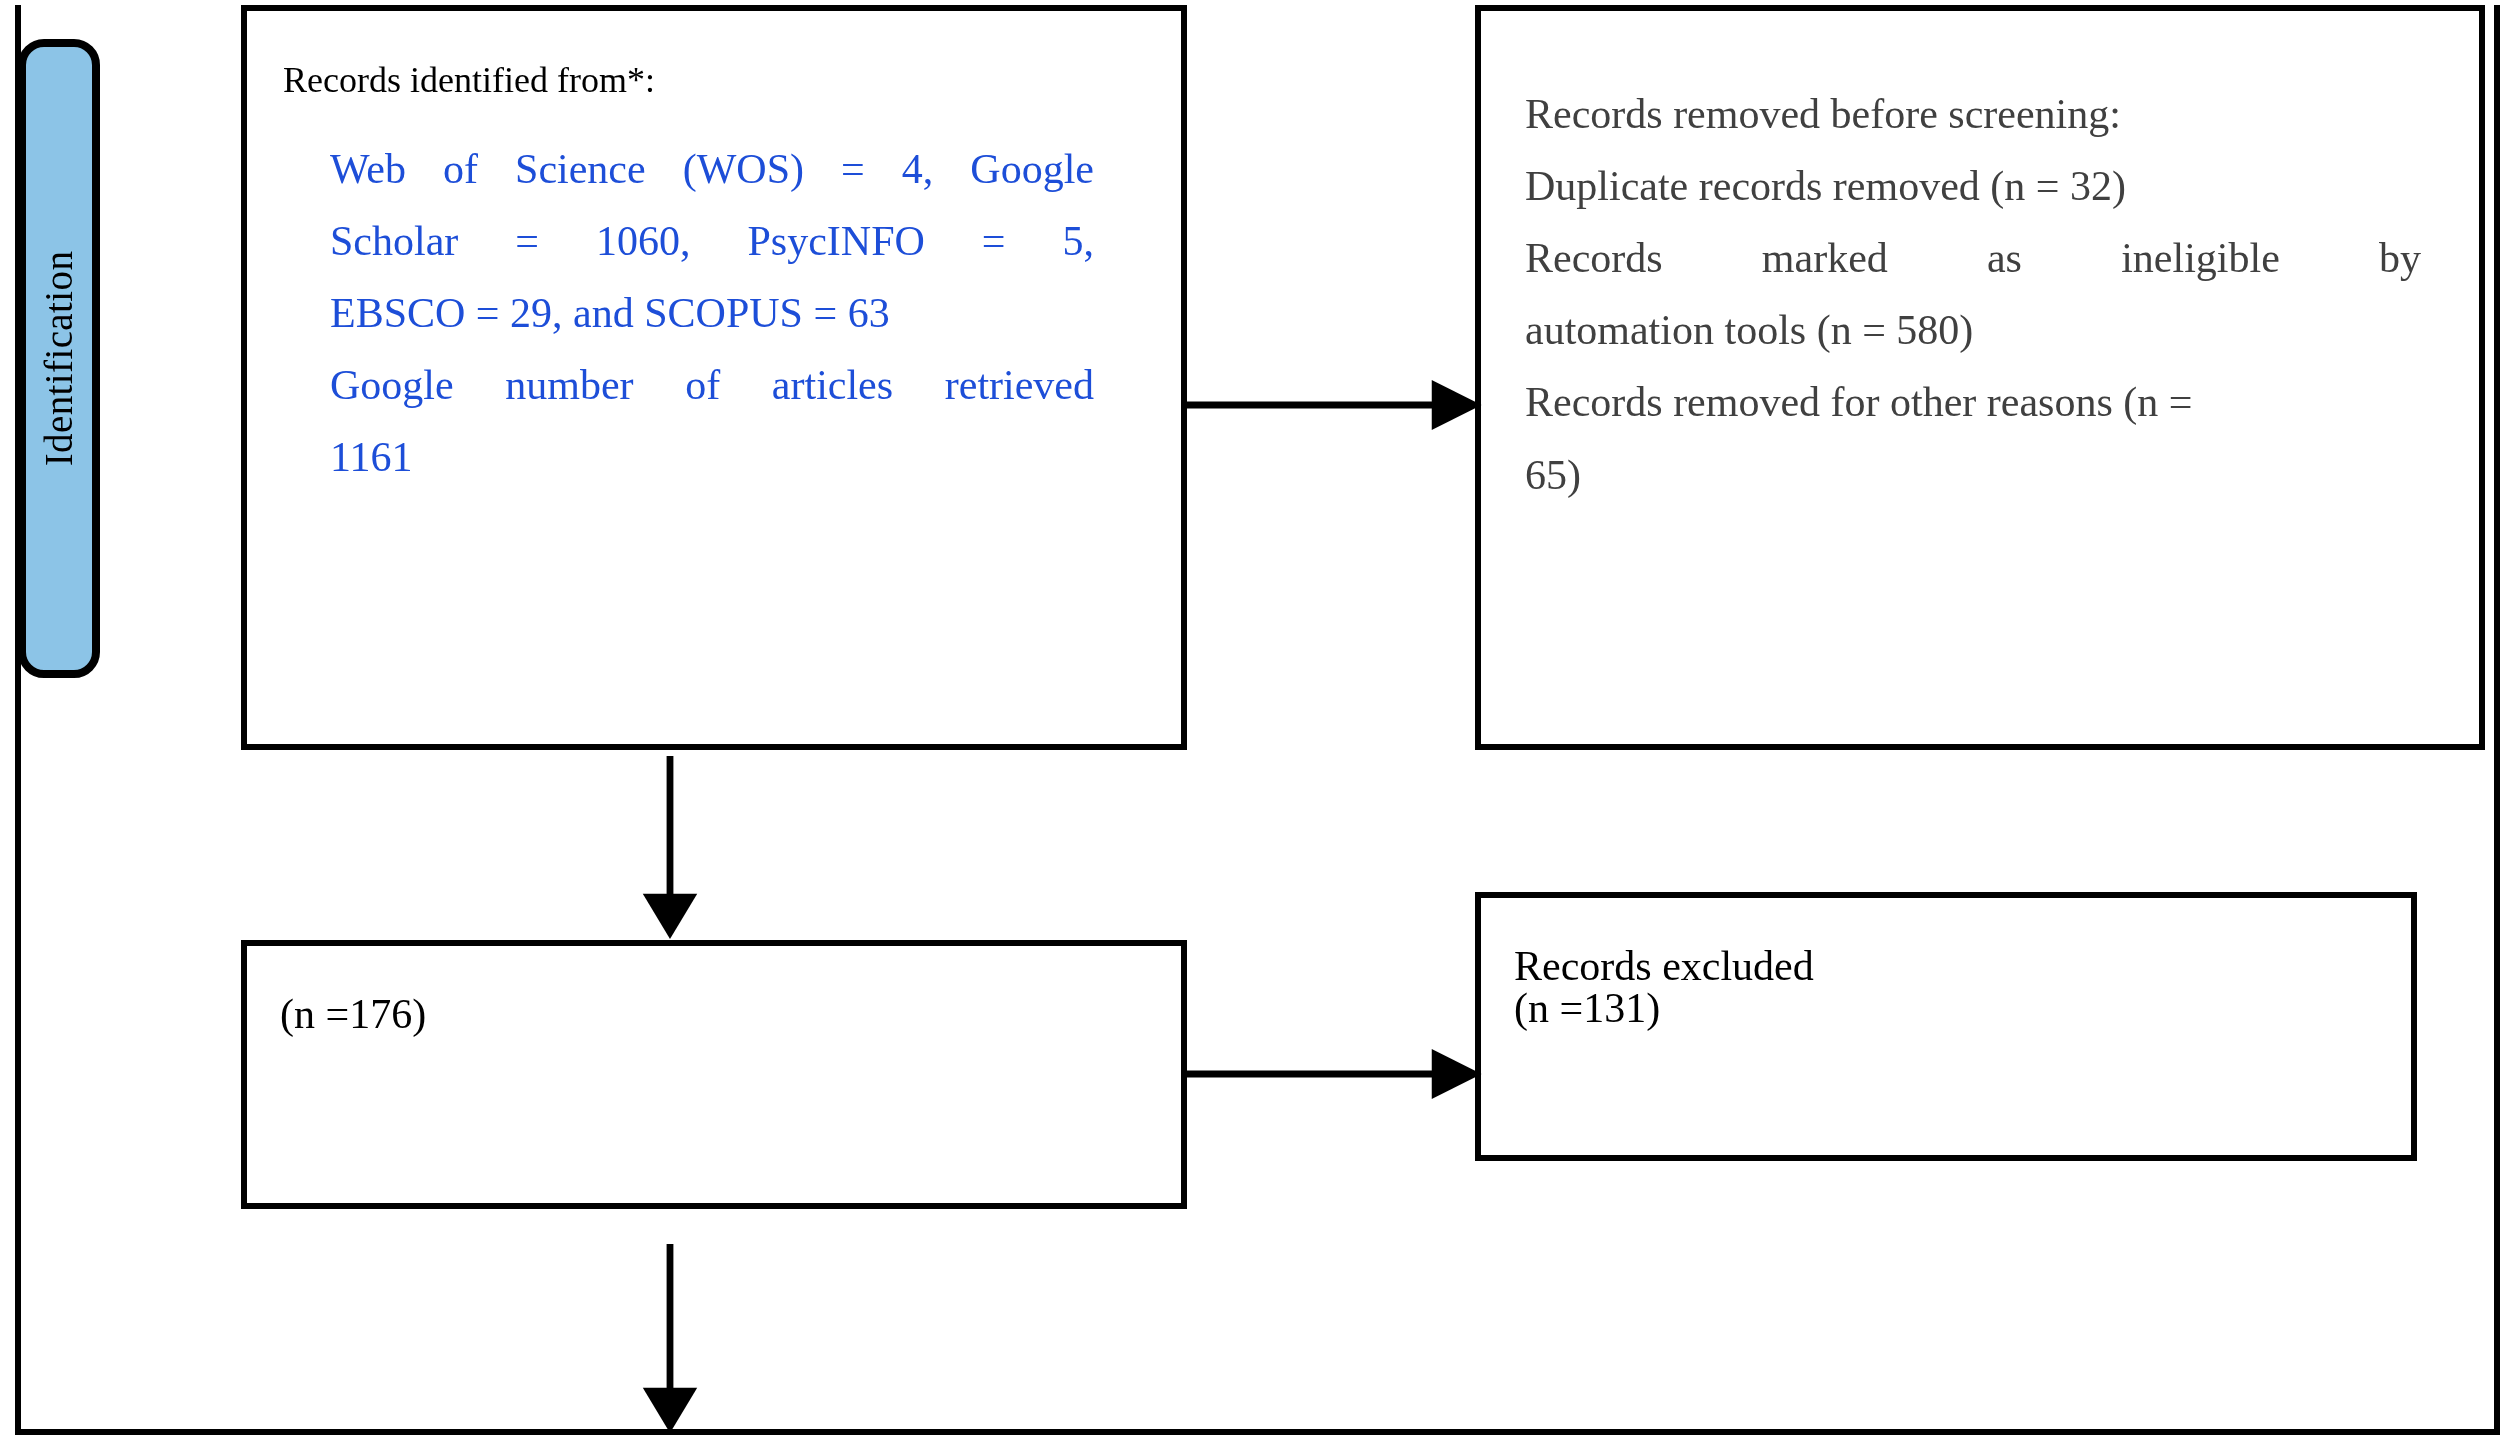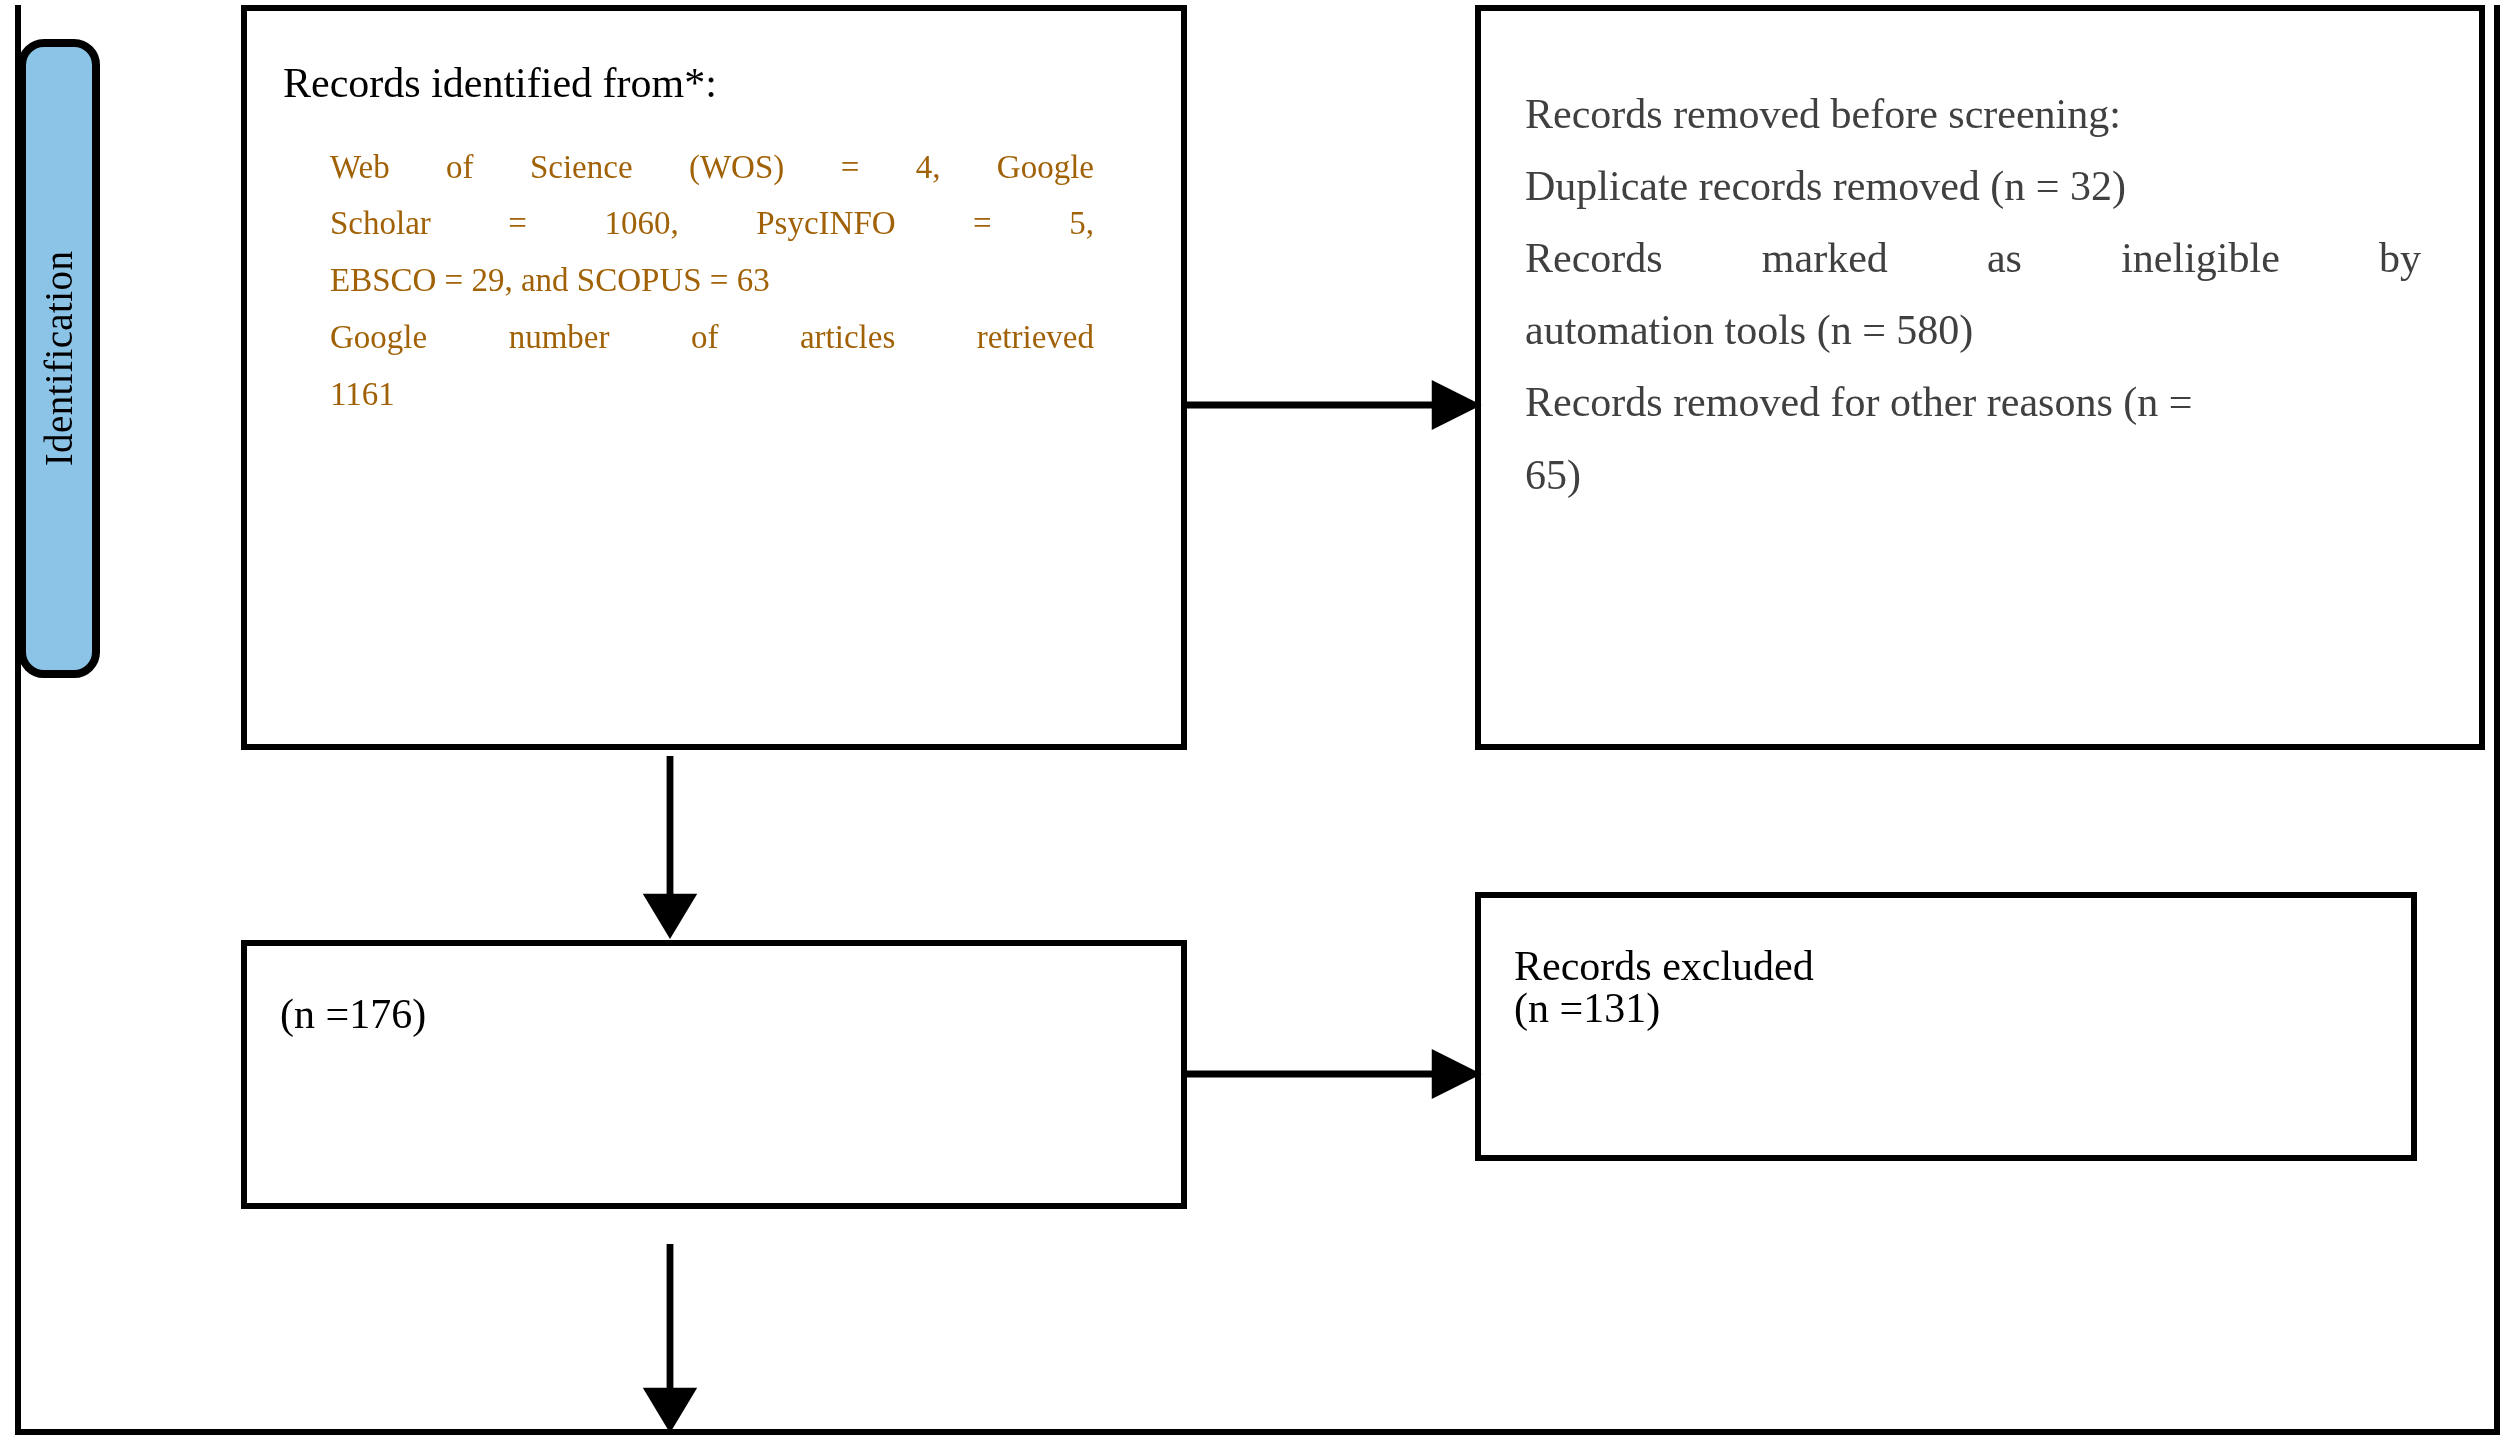--- a/index.html
+++ b/index.html
@@ -102,33 +102,33 @@
   .tline {
     font-size: 42px;
     line-height: 1.68;
     color: #000;
     white-space: nowrap;
   }
 
   
   .box-identified .head {
     margin: 51px 0 0 36px;
-    font-size: 42px;
+    font-size: 36px;
     line-height: 1.0;
   }
   .box-identified .indent-block {
     margin: 35px 0 0 83px;
     width: 764px;
   }
   .box-identified .jline {
-    font-size: 33px;
+    font-size: 42px;
     line-height: 1.72;
     text-align: justify;
     text-align-last: justify;
-    color: #a16207;
+    color: #1d4ed8;
   }
   .box-identified .jline.last {
     text-align: right;
     text-align-last: left;
   }
 
   
   .box-removed .inner {
     margin: 67px 0 0 44px;
     width: 896px;

